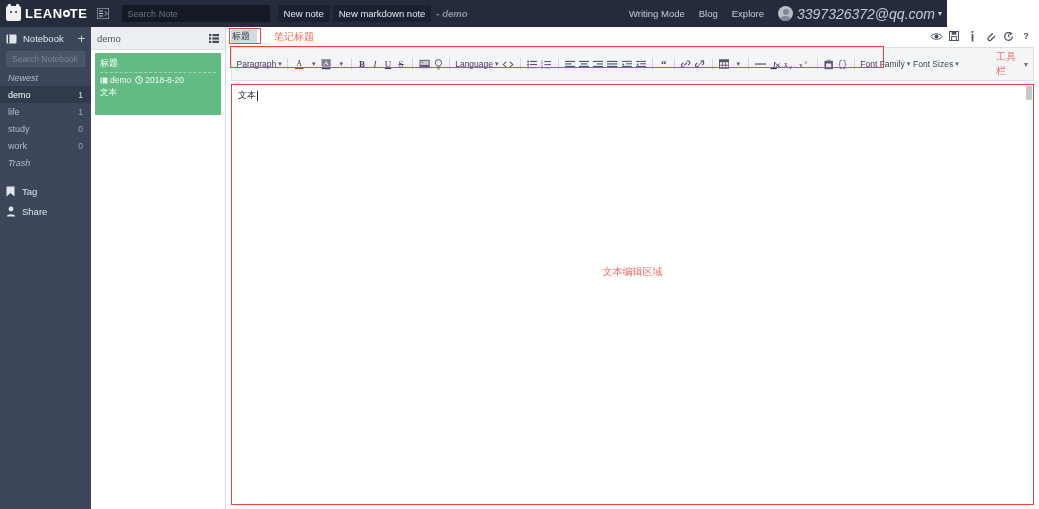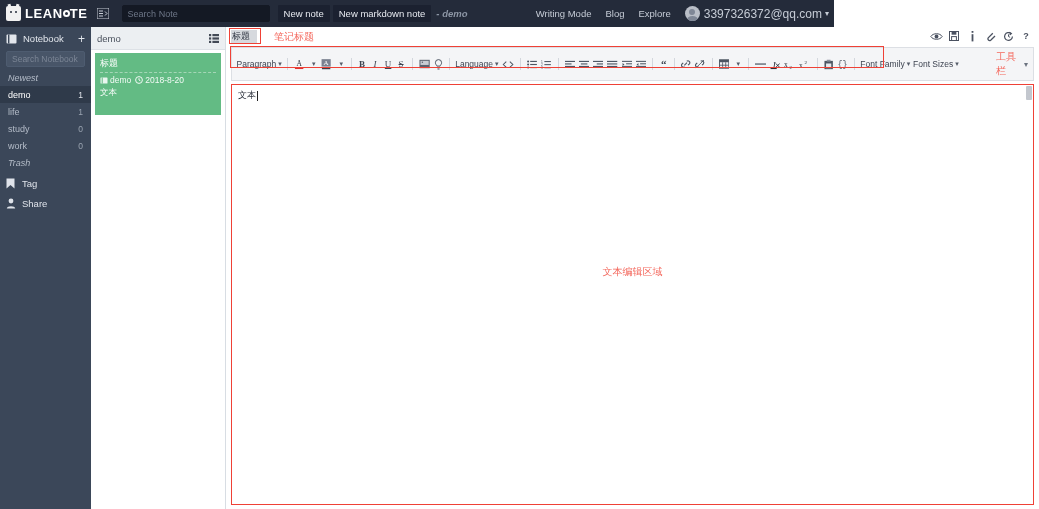--- a/index.html
+++ b/index.html
@@ -6,21 +6,21 @@
   html, body {
     width: 1039px; height: 509px;
     overflow: hidden;
     font-family: "Liberation Sans", sans-serif;
     background: #fff;
   }
   body { position: relative; }
 
   
   #topbar {
-    position: absolute; left: 0; top: 0; width: 834px; height: 27px;
+    position: absolute; left: 0; top: 0; width: 947px; height: 27px;
     background: #242b3a;
     display: flex; align-items: center;
   }
   .logo-wrap { display: flex; align-items: center; padding-left: 6px; }
   .logo-mark {
     width: 15px; height: 15px; background: #f1f1f1; border-radius: 2px;
     position: relative; margin-right: 4px;
   }
   .logo-mark:before, .logo-mark:after {
     content: ""; position: absolute; width: 2px; height: 2px;
@@ -78,21 +78,21 @@
     position: relative; overflow: hidden; margin-right: 4px; flex: none;
   }
   .avatar:before {
     content: ""; position: absolute; width: 6px; height: 6px; border-radius: 50%;
     background: #7f8796; left: 4.5px; top: 2.5px;
   }
   .avatar:after {
     content: ""; position: absolute; width: 11px; height: 7px; border-radius: 50% 50% 0 0;
     background: #7f8796; left: 2px; top: 9.5px;
   }
-  .user-email { color: #c6ccd6; font-size: 12px; cursor: pointer; }
+  .user-email { color: #c6ccd6; font-size: 14px; cursor: pointer; font-style: italic; }
   .caret-small { color: #c6ccd6; font-size: 8px; margin-left: 3px; }
 
   
   #sidebar {
     position: absolute; left: 0; top: 27px; width: 91px; height: 482px;
     background: #3b4759;
   }
   .sb-head {
     height: 23px; display: flex; align-items: center; padding: 0 6px;
     color: #e2e6ec; font-size: 9.5px; cursor: pointer;
@@ -310,21 +310,21 @@
   </div>
   <div class="sb-item">
     <span>work</span>
     <span class="cnt">0</span>
   </div>
   <div class="sb-item plain">
     <span>Trash</span>
     <span class="cnt"></span>
   </div>
 
-  <div class="sb-bottom-item" style="margin-top:2px">
+  <div class="sb-bottom-item" style="margin-top:10px">
     <span class="ic">
       <svg width="9" height="11" viewBox="0 0 9 11">
         <path d="M0.5 0.5 H8.5 V10.5 L4.5 7 L0.5 10.5 Z" fill="#dfe3ea"></path>
       </svg>
     </span>
     <span class="lbl">Tag</span>
   </div>
   <div class="sb-bottom-item">
     <span class="ic">
       <svg width="10" height="11" viewBox="0 0 10 11">

